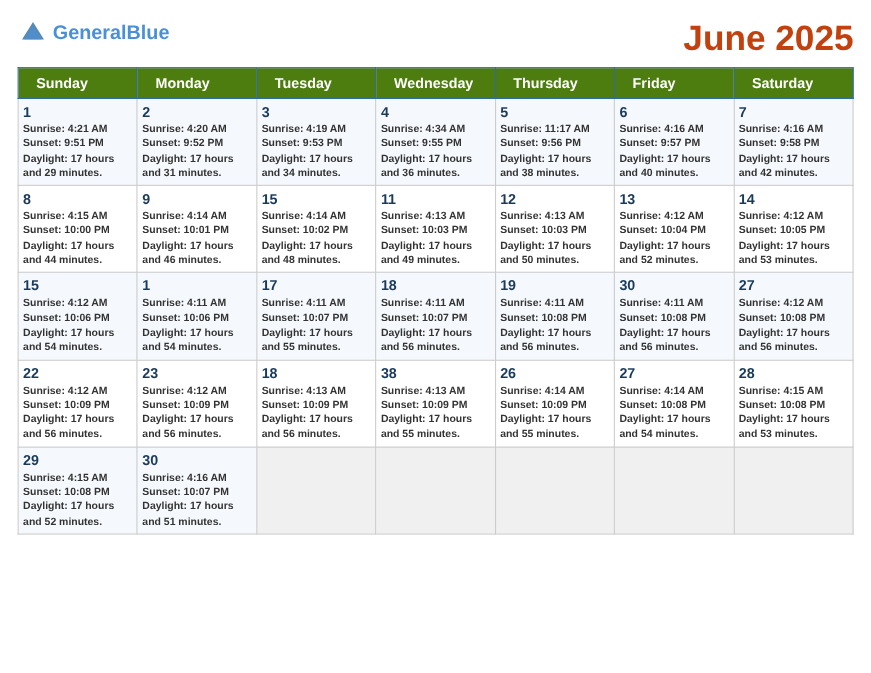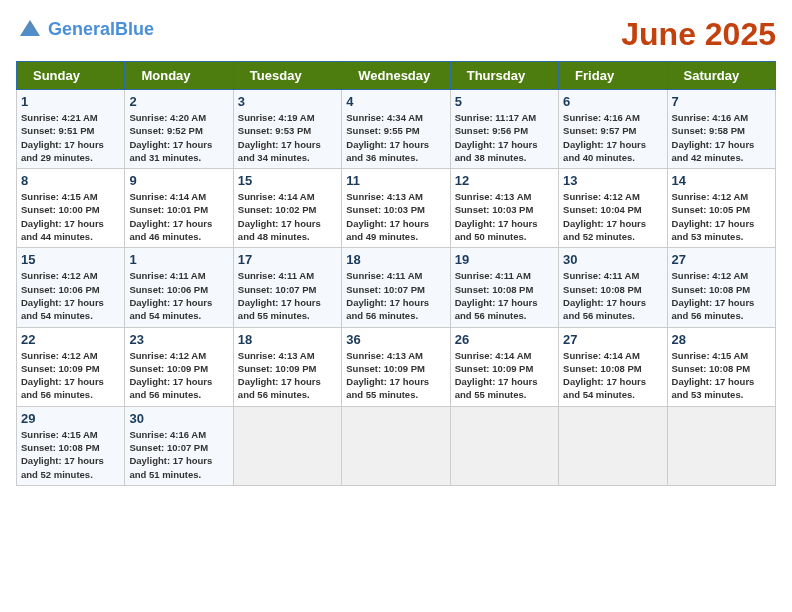--- a/index.html
+++ b/index.html
@@ -291,21 +291,21 @@
 and 56 minutes.</div>
         </td>
         <td>
           <span class="day-number">18</span>
           <div class="day-info" style="white-space: pre-line;">Sunrise: 4:13 AM
 Sunset: 10:09 PM
 Daylight: 17 hours
 and 56 minutes.</div>
         </td>
         <td>
-          <span class="day-number">36</span>
+          <span class="day-number">38</span>
           <div class="day-info" style="white-space: pre-line;">Sunrise: 4:13 AM
 Sunset: 10:09 PM
 Daylight: 17 hours
 and 55 minutes.</div>
         </td>
         <td>
           <span class="day-number">26</span>
           <div class="day-info" style="white-space: pre-line;">Sunrise: 4:14 AM
 Sunset: 10:09 PM
 Daylight: 17 hours

